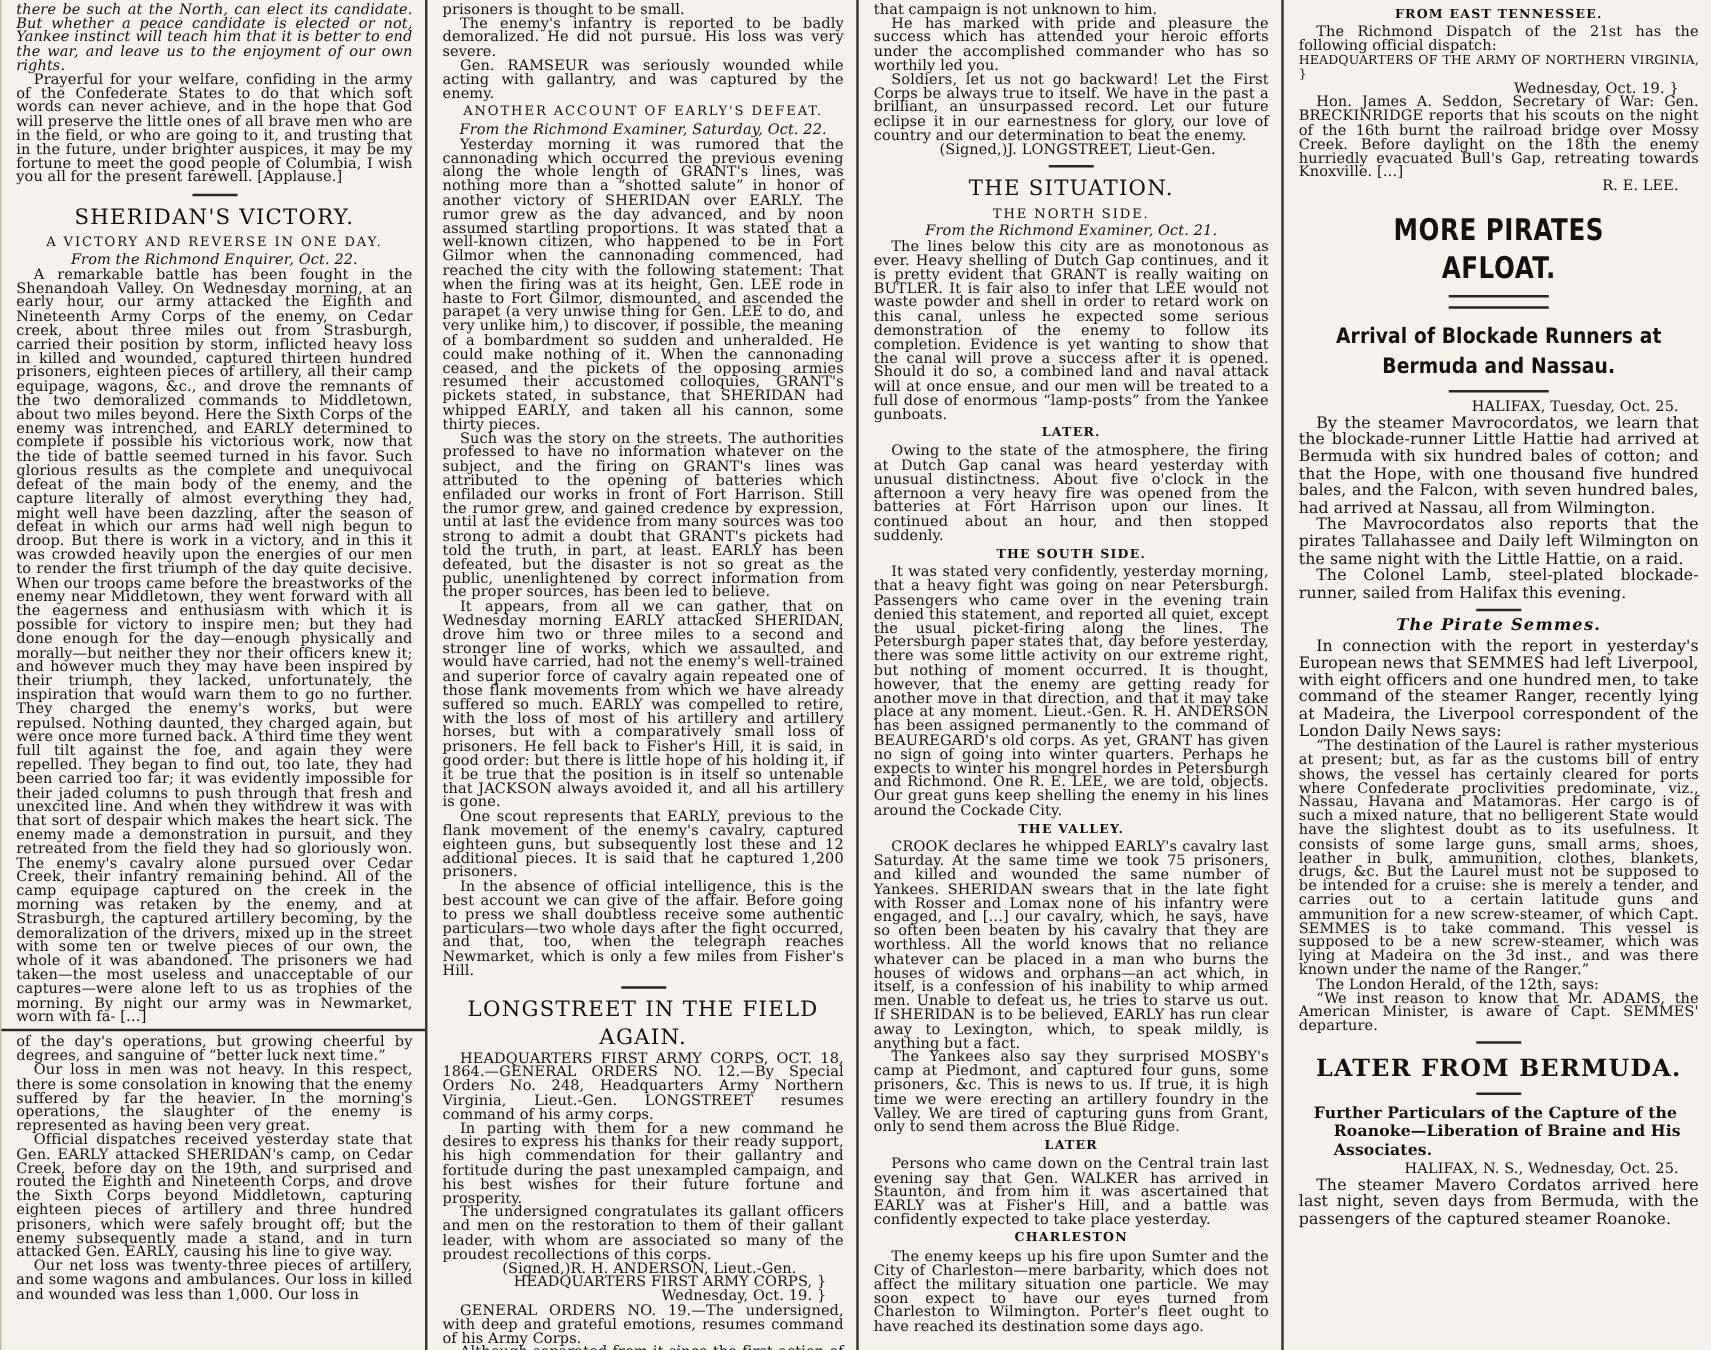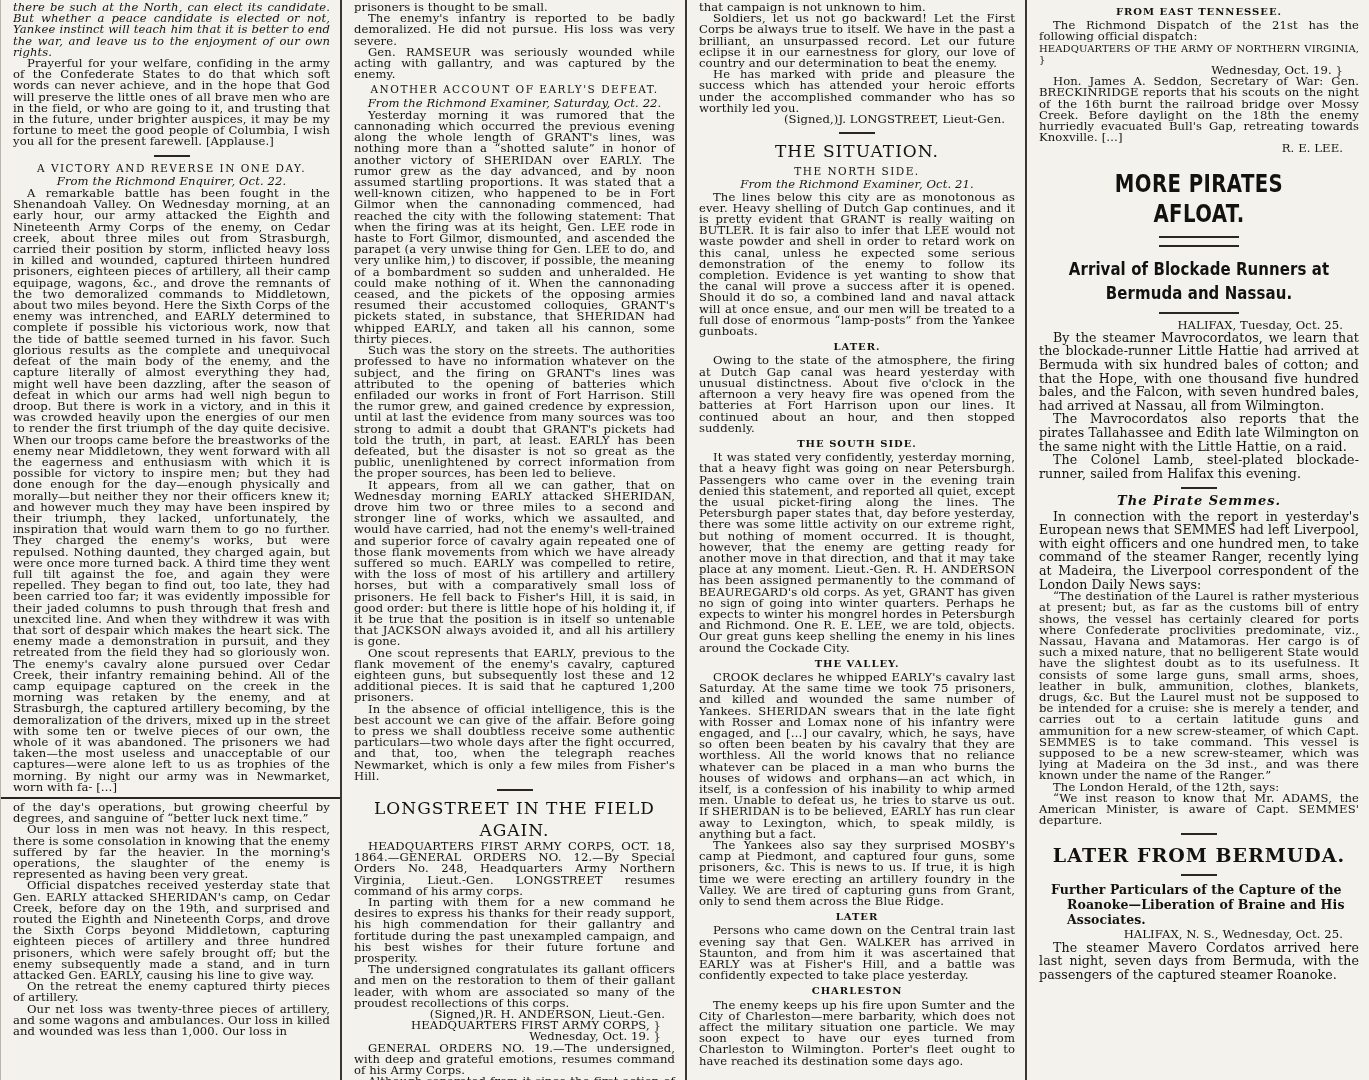--- a/index.html
+++ b/index.html
@@ -39,21 +39,21 @@
   .h-caps-bold {
     text-align: center; font-size: 11.5px; letter-spacing: 1px;
     margin: 5px 0 3px; font-weight: bold; text-transform: uppercase;
   }
   .h-small {
     text-align: center; font-size: 10px; letter-spacing: 1px;
     margin: 4px 0 3px; font-weight: bold; text-transform: uppercase;
   }
   .rule { width: 36px; height: 2px; background: #2a2723; margin: 7px auto 6px; }
   .rule.wide { width: 80px; }
-  .signed { display: flex; justify-content: flex-end; padding: 0 10px 0 20px; }
+  .signed { display: flex; justify-content: center; padding: 0 10px 0 20px; }
   .dateline { text-align: right; text-indent: 0; padding-right: 14px; }
   .head-block { text-indent: 0; padding-left: 0; }
   .rightline { text-align: right; text-indent: 0; padding-right: 16px; }
   .bigsans {
     font-family: "DejaVu Sans", "Liberation Sans", sans-serif;
     font-weight: bold; font-size: 24px; line-height: 30px;
     text-align: center; letter-spacing: 0.5px; margin: 14px 0 4px;
     transform: scaleX(0.82); transform-origin: center;
   }
   .bigserif {
@@ -79,28 +79,28 @@
   .colbreak { border-top: 2px solid #2a2723; margin: 4px -10px 3px -12px; }
 </style>
 </head>
 <body>
 
 <div class="page">
   <div class="col">
       <p class="noindent italic">there be such at the North, can elect its candidate. But whether a peace candidate is elected or not, Yankee instinct will teach him that it is better to end the war, and leave us to the enjoyment of our own rights.</p>
       <p>Prayerful for your welfare, confiding in the army of the Confederate States to do that which soft words can never achieve, and in the hope that God will preserve the little ones of all brave men who are in the field, or who are going to it, and trusting that in the future, under brighter auspices, it may be my fortune to meet the good people of Columbia, I wish you all for the present farewell. [Applause.]</p>
       <div class="rule"></div>
+      <div class="h-main">SHERIDAN'S VICTORY.</div>
       <div class="h-sub">A VICTORY AND REVERSE IN ONE DAY.</div>
       <p class="source">From the Richmond Enquirer, Oct. 22.</p>
       <p>A remarkable battle has been fought in the Shenandoah Valley. On Wednesday morning, at an early hour, our army attacked the Eighth and Nineteenth Army Corps of the enemy, on Cedar creek, about three miles out from Strasburgh, carried their position by storm, inflicted heavy loss in killed and wounded, captured thirteen hundred prisoners, eighteen pieces of artillery, all their camp equipage, wagons, &amp;c., and drove the remnants of the two demoralized commands to Middletown, about two miles beyond. Here the Sixth Corps of the enemy was intrenched, and EARLY determined to complete if possible his victorious work, now that the tide of battle seemed turned in his favor. Such glorious results as the complete and unequivocal defeat of the main body of the enemy, and the capture literally of almost everything they had, might well have been dazzling, after the season of defeat in which our arms had well nigh begun to droop. But there is work in a victory, and in this it was crowded heavily upon the energies of our men to render the first triumph of the day quite decisive. When our troops came before the breastworks of the enemy near Middletown, they went forward with all the eagerness and enthusiasm with which it is possible for victory to inspire men; but they had done enough for the day—enough physically and morally—but neither they nor their officers knew it; and however much they may have been inspired by their triumph, they lacked, unfortunately, the inspiration that would warn them to go no further. They charged the enemy's works, but were repulsed. Nothing daunted, they charged again, but were once more turned back. A third time they went full tilt against the foe, and again they were repelled. They began to find out, too late, they had been carried too far; it was evidently impossible for their jaded columns to push through that fresh and unexcited line. And when they withdrew it was with that sort of despair which makes the heart sick. The enemy made a demonstration in pursuit, and they retreated from the field they had so gloriously won. The enemy's cavalry alone pursued over Cedar Creek, their infantry remaining behind. All of the camp equipage captured on the creek in the morning was retaken by the enemy, and at Strasburgh, the captured artillery becoming, by the demoralization of the drivers, mixed up in the street with some ten or twelve pieces of our own, the whole of it was abandoned. The prisoners we had taken—the most useless and unacceptable of our captures—were alone left to us as trophies of the morning. By night our army was in Newmarket, worn with fa- […]</p>
       <div class="colbreak"></div>
       <p class="noindent">of the day's operations, but growing cheerful by degrees, and sanguine of “better luck next time.”</p>
       <p>Our loss in men was not heavy. In this respect, there is some consolation in knowing that the enemy suffered by far the heavier. In the morning's operations, the slaughter of the enemy is represented as having been very great.</p>
       <p>Official dispatches received yesterday state that Gen. EARLY attacked SHERIDAN's camp, on Cedar Creek, before day on the 19th, and surprised and routed the Eighth and Nineteenth Corps, and drove the Sixth Corps beyond Middletown, capturing eighteen pieces of artillery and three hundred prisoners, which were safely brought off; but the enemy subsequently made a stand, and in turn attacked Gen. EARLY, causing his line to give way.</p>
-      <p>On the retreat the enemy captured thirty pieces of artillery.</p>
       <p>Our net loss was twenty-three pieces of artillery, and some wagons and ambulances. Our loss in killed and wounded was less than 1,000. Our loss in</p>
     </div>
   <div class="col">
       <p class="noindent">prisoners is thought to be small.</p>
       <p>The enemy's infantry is reported to be badly demoralized. He did not pursue. His loss was very severe.</p>
       <p>Gen. RAMSEUR was seriously wounded while acting with gallantry, and was captured by the enemy.</p>
       <div class="h-sub">ANOTHER ACCOUNT OF EARLY'S DEFEAT.</div>
       <p class="source">From the Richmond Examiner, Saturday, Oct. 22.</p>
       <p>Yesterday morning it was rumored that the cannonading which occurred the previous evening along the whole length of GRANT's lines, was nothing more than a “shotted salute” in honor of another victory of SHERIDAN over EARLY. The rumor grew as the day advanced, and by noon assumed startling proportions. It was stated that a well-known citizen, who happened to be in Fort Gilmor when the cannonading commenced, had reached the city with the following statement: That when the firing was at its height, Gen. LEE rode in haste to Fort Gilmor, dismounted, and ascended the parapet (a very unwise thing for Gen. LEE to do, and very unlike him,) to discover, if possible, the meaning of a bombardment so sudden and unheralded. He could make nothing of it. When the cannonading ceased, and the pickets of the opposing armies resumed their accustomed colloquies, GRANT's pickets stated, in substance, that SHERIDAN had whipped EARLY, and taken all his cannon, some thirty pieces.</p>
       <p>Such was the story on the streets. The authorities professed to have no information whatever on the subject, and the firing on GRANT's lines was attributed to the opening of batteries which enfiladed our works in front of Fort Harrison. Still the rumor grew, and gained credence by expression, until at last the evidence from many sources was too strong to admit a doubt that GRANT's pickets had told the truth, in part, at least. EARLY has been defeated, but the disaster is not so great as the public, unenlightened by correct information from the proper sources, has been led to believe.</p>
@@ -118,22 +118,22 @@
       </div>
       <div>
         <p class="dateline">HEADQUARTERS FIRST ARMY CORPS, }</p>
         <p class="dateline">Wednesday, Oct. 19. }</p>
       </div>
       <p>GENERAL ORDERS NO. 19.—The undersigned, with deep and grateful emotions, resumes command of his Army Corps.</p>
       <p>Although separated from it since the first action of this eventful campaign, the history of your share in</p>
     </div>
   <div class="col">
       <p class="noindent">that campaign is not unknown to him.</p>
+      <p>He has marked with pride and pleasure the success which has attended your heroic efforts under the accomplished commander who has so worthily led you.</p>
       <p>Soldiers, let us not go backward! Let the First Corps be always true to itself. We have in the past a brilliant, an unsurpassed record. Let our future eclipse it in our earnestness for glory, our love of country and our determination to beat the enemy.</p>
-      <p>He has marked with pride and pleasure the success which has attended your heroic efforts under the accomplished commander who has so worthily led you.</p>
       <div class="signed">
         <span>(Signed,)</span>
         <span>J. LONGSTREET, Lieut-Gen.</span>
       </div>
       <div class="rule"></div>
       <div class="h-main">THE SITUATION.</div>
       <div class="h-sub">THE NORTH SIDE.</div>
       <p class="source">From the Richmond Examiner, Oct. 21.</p>
       <p>The lines below this city are as monotonous as ever. Heavy shelling of Dutch Gap continues, and it is pretty evident that GRANT is really waiting on BUTLER. It is fair also to infer that LEE would not waste powder and shell in order to retard work on this canal, unless he expected some serious demonstration of the enemy to follow its completion. Evidence is yet wanting to show that the canal will prove a success after it is opened. Should it do so, a combined land and naval attack will at once ensue, and our men will be treated to a full dose of enormous “lamp-posts” from the Yankee gunboats.</p>
       <div class="h-small">LATER.</div>
@@ -155,21 +155,21 @@
       <p class="rightline">Wednesday, Oct. 19. }</p>
       <p>Hon. James A. Seddon, Secretary of War: Gen. BRECKINRIDGE reports that his scouts on the night of the 16th burnt the railroad bridge over Mossy Creek. Before daylight on the 18th the enemy hurriedly evacuated Bull's Gap, retreating towards Knoxville. […]</p>
       <p class="rightline">R. E. LEE.</p>
       <div class="bigsans">MORE PIRATES AFLOAT.</div>
       <div class="rule wide"></div>
       <div class="rule wide"></div>
       <div class="condsans">Arrival of Blockade Runners at Bermuda and Nassau.</div>
       <div class="rule wide"></div>
       <p class="rightline">HALIFAX, Tuesday, Oct. 25.</p>
       <p class="larger">By the steamer Mavrocordatos, we learn that the blockade-runner Little Hattie had arrived at Bermuda with six hundred bales of cotton; and that the Hope, with one thousand five hundred bales, and the Falcon, with seven hundred bales, had arrived at Nassau, all from Wilmington.</p>
-      <p class="larger">The Mavrocordatos also reports that the pirates Tallahassee and Edith late Wilmington on the same night with the Little Hattie, on a raid.</p>
+      <p class="larger">The Mavrocordatos also reports that the pirates Tallahassee and Daily left Wilmington on the same night with the Little Hattie, on a raid.</p>
       <p class="larger">The Colonel Lamb, steel-plated blockade-runner, sailed from Halifax this evening.</p>
       <div class="rule"></div>
       <div class="h-caps-bold" style="text-transform: none; font-style: italic; font-size: 13px;">The Pirate Semmes.</div>
       <p class="larger">In connection with the report in yesterday's European news that SEMMES had left Liverpool, with eight officers and one hundred men, to take command of the steamer Ranger, recently lying at Madeira, the Liverpool correspondent of the London Daily News says:</p>
       <p>“The destination of the Laurel is rather mysterious at present; but, as far as the customs bill of entry shows, the vessel has certainly cleared for ports where Confederate proclivities predominate, viz., Nassau, Havana and Matamoras. Her cargo is of such a mixed nature, that no belligerent State would have the slightest doubt as to its usefulness. It consists of some large guns, small arms, shoes, leather in bulk, ammunition, clothes, blankets, drugs, &amp;c. But the Laurel must not be supposed to be intended for a cruise: she is merely a tender, and carries out to a certain latitude guns and ammunition for a new screw-steamer, of which Capt. SEMMES is to take command. This vessel is supposed to be a new screw-steamer, which was lying at Madeira on the 3d inst., and was there known under the name of the Ranger.”</p>
       <p>The London Herald, of the 12th, says:</p>
       <p>“We inst reason to know that Mr. ADAMS, the American Minister, is aware of Capt. SEMMES' departure.</p>
       <div class="rule"></div>
       <div class="bigserif2">LATER FROM BERMUDA.</div>
       <div class="rule"></div>

